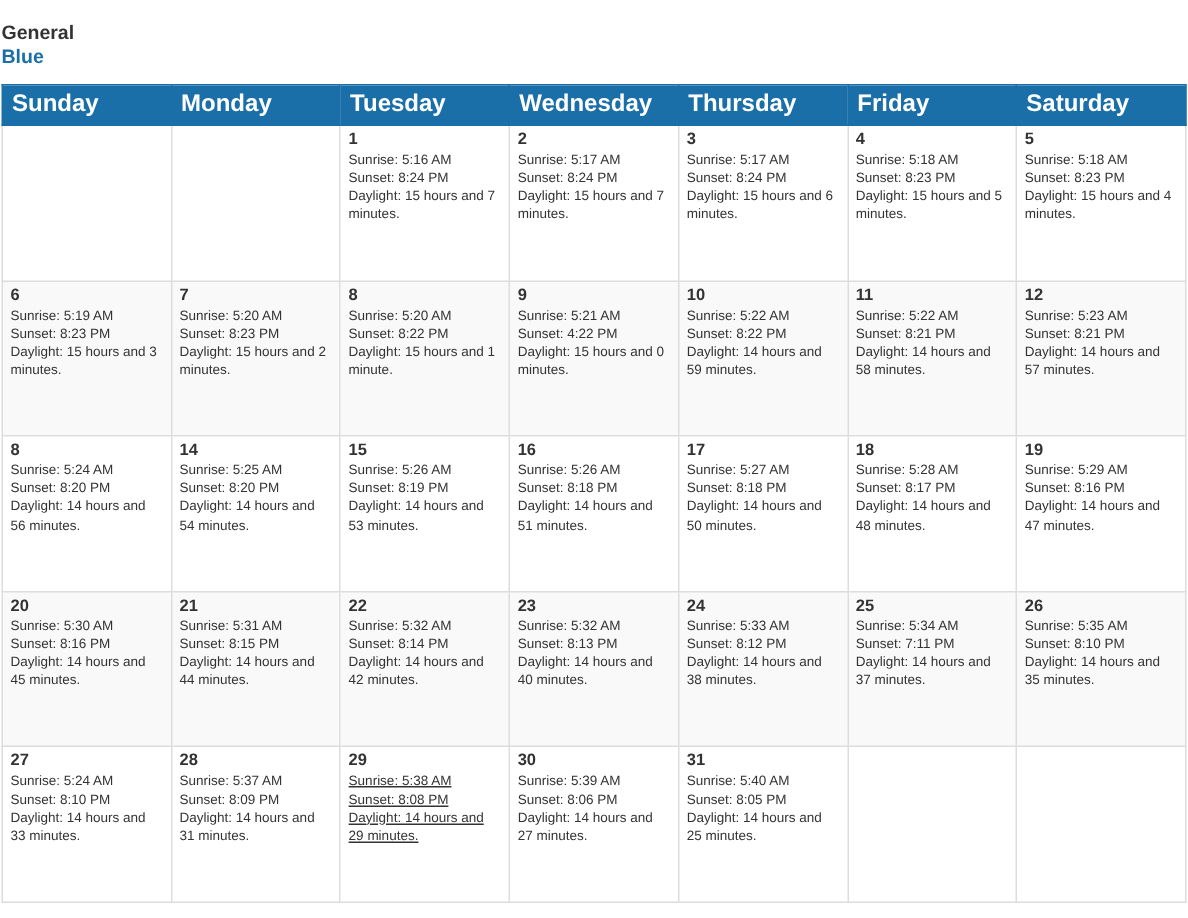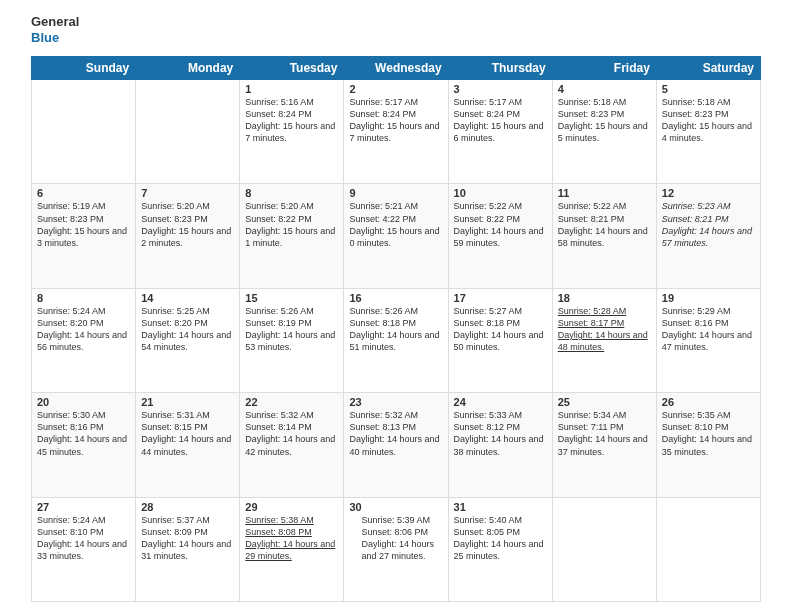--- a/index.html
+++ b/index.html
@@ -6,21 +6,21 @@
     body {
       font-family: Arial, sans-serif;
       background: #fff;
       width: 792px;
       height: 612px;
       overflow: hidden;
     }
     .page {
       width: 792px;
       height: 612px;
-      padding: 10px 31px;
+      padding: 10px 1px;
       display: flex;
       flex-direction: column;
     }
     .header {
       display: flex;
       justify-content: space-between;
       align-items: flex-start;
       margin-bottom: 8px;
     }
     .logo {
@@ -45,23 +45,23 @@
     .calendar {
       flex: 1;
       border: 1px solid #ccc;
       border-collapse: collapse;
       width: 100%;
       table-layout: fixed;
     }
     .calendar th {
       background: #1a6fa8;
       color: #fff;
-      text-align: right;
+      text-align: left;
       padding: 4px 6px;
-      font-size: 12px;
+      font-size: 16px;
       border: 1px solid #1a6fa8;
     }
     .calendar td {
       vertical-align: top;
       border: 1px solid #ddd;
       padding: 3px 5px;
       font-size: 9.5px;
       color: #333;
       background: #fff;
       height: 78px;
@@ -181,21 +181,21 @@
 Daylight: 14 hours and 59 minutes.</div>
           </td>
           <td>
             <span class="day-num">11</span>
             <div class="day-info" style="white-space: pre-line;">Sunrise: 5:22 AM
 Sunset: 8:21 PM
 Daylight: 14 hours and 58 minutes.</div>
           </td>
           <td>
             <span class="day-num">12</span>
-            <div class="day-info" style="white-space: pre-line; font-style: italic;">Sunrise: 5:23 AM
+            <div class="day-info" style="white-space: pre-line;">Sunrise: 5:23 AM
 Sunset: 8:21 PM
 Daylight: 14 hours and 57 minutes.</div>
           </td>
         </tr>
         <tr>
           <td>
             <span class="day-num">8</span>
             <div class="day-info" style="white-space: pre-line;">Sunrise: 5:24 AM
 Sunset: 8:20 PM
 Daylight: 14 hours and 56 minutes.</div>
@@ -219,21 +219,21 @@
 Daylight: 14 hours and 51 minutes.</div>
           </td>
           <td>
             <span class="day-num">17</span>
             <div class="day-info" style="white-space: pre-line;">Sunrise: 5:27 AM
 Sunset: 8:18 PM
 Daylight: 14 hours and 50 minutes.</div>
           </td>
           <td>
             <span class="day-num">18</span>
-            <div class="day-info" style="white-space: pre-line; text-decoration: underline;">Sunrise: 5:28 AM
+            <div class="day-info" style="white-space: pre-line;">Sunrise: 5:28 AM
 Sunset: 8:17 PM
 Daylight: 14 hours and 48 minutes.</div>
           </td>
           <td>
             <span class="day-num">19</span>
             <div class="day-info" style="white-space: pre-line;">Sunrise: 5:29 AM
 Sunset: 8:16 PM
 Daylight: 14 hours and 47 minutes.</div>
           </td>
         </tr>
@@ -295,21 +295,21 @@
 Daylight: 14 hours and 31 minutes.</div>
           </td>
           <td>
             <span class="day-num">29</span>
             <div class="day-info" style="white-space: pre-line; text-decoration: underline;">Sunrise: 5:38 AM
 Sunset: 8:08 PM
 Daylight: 14 hours and 29 minutes.</div>
           </td>
           <td>
             <span class="day-num">30</span>
-            <div class="day-info" style="white-space: pre-line; margin-left: 12px;">Sunrise: 5:39 AM
+            <div class="day-info" style="white-space: pre-line;">Sunrise: 5:39 AM
 Sunset: 8:06 PM
 Daylight: 14 hours and 27 minutes.</div>
           </td>
           <td>
             <span class="day-num">31</span>
             <div class="day-info" style="white-space: pre-line;">Sunrise: 5:40 AM
 Sunset: 8:05 PM
 Daylight: 14 hours and 25 minutes.</div>
           </td>
           <td class="empty-cell"></td>

